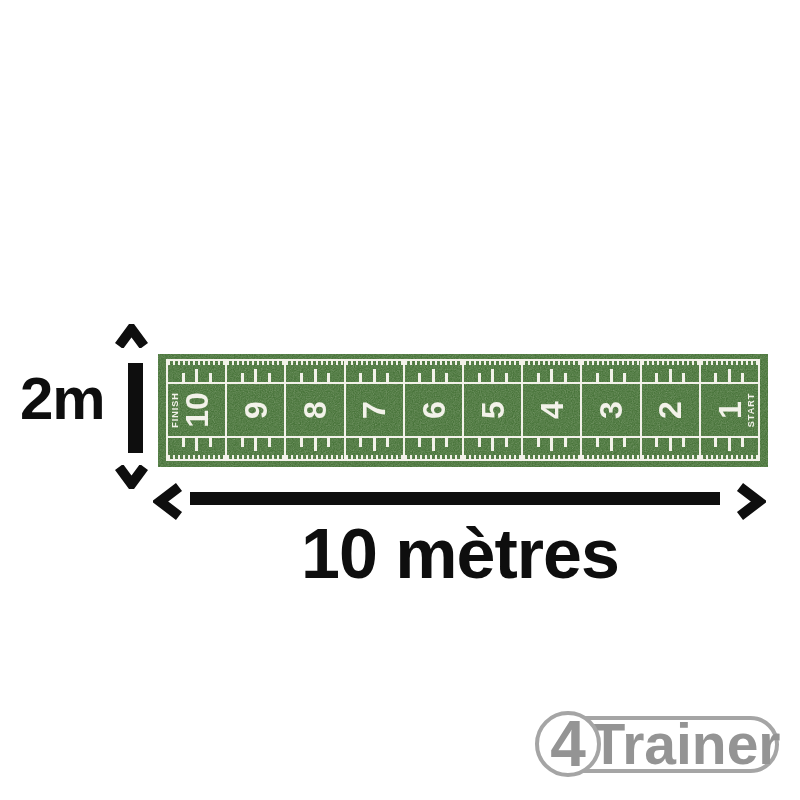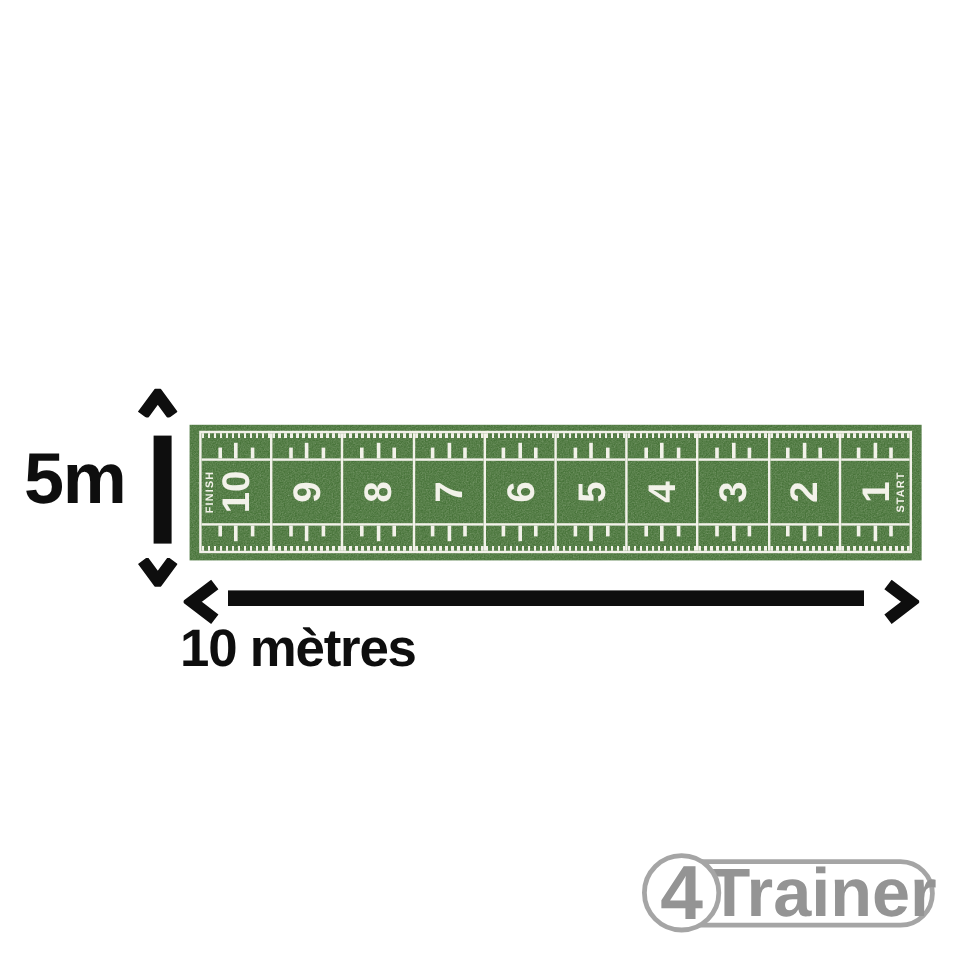--- a/index.html
+++ b/index.html
@@ -3,22 +3,22 @@
 <meta charset="utf-8">
 <style>
   * { margin:0; padding:0; box-sizing:border-box; }
   html,body { width:800px; height:800px; background:#ffffff; overflow:hidden;
               font-family:"Liberation Sans", sans-serif; }
   .stage { position:relative; width:800px; height:800px; background:var(--bg,#ffffff); }
 
   
   .dim-label { position:absolute; color:var(--ink,#0e0e0e); font-weight:bold; }
   .label-2m { left:20px; top:369px; font-size:60px; line-height:1; letter-spacing:-1px; }
-  .label-10m { left:150px; top:519px; width:620px; text-align:left;
-               font-size:44px; line-height:1; letter-spacing:-1px; }
+  .label-10m { left:150px; top:519px; width:620px; text-align:center;
+               font-size:70px; line-height:1; letter-spacing:-1px; }
   .vbar { position:absolute; left:128px; top:363px; width:15px; height:90px; background:var(--ink,#0e0e0e); }
   .hbar { position:absolute; left:190px; top:492px; width:530px; height:13px; background:var(--ink,#0e0e0e); }
   .chev { position:absolute; }
   .chev path { fill:none; stroke:var(--ink,#0e0e0e); stroke-width:10; stroke-linejoin:miter; }
   .chev-up   { left:115px; top:324px; }
   .chev-down { left:115px; top:465px; }
   .chev-left { left:153px; top:483px; }
   .chev-right{ left:736px; top:483px; }
 
   
@@ -63,21 +63,21 @@
   .logo-circle { position:absolute; left:0; top:0; width:66px; height:66px; background:#ffffff;
                  border:4px solid var(--logo-border,#a5a5a5); border-radius:50%; z-index:2;
                  display:flex; align-items:center; justify-content:center; }
   .logo-badge { color:var(--logo-gray,#949494); font-weight:bold; font-size:64px; line-height:60px; }
 </style>
 </head>
 <body>
 
 <div class="stage">
 
-  <div class="dim-label label-2m">5m</div>
+  <div class="dim-label label-2m">2m</div>
   <svg class="chev chev-up" width="33" height="24" viewBox="0 0 33 24">
       <path d="M4 22 L16.5 5 L29 22"></path>
     </svg>
   <div class="vbar"></div>
   <svg class="chev chev-down" width="33" height="24" viewBox="0 0 33 24">
       <path d="M4 2 L16.5 19 L29 2"></path>
     </svg>
 
   <div class="mat">
     <div class="mat-inner" id="mat-cells">

